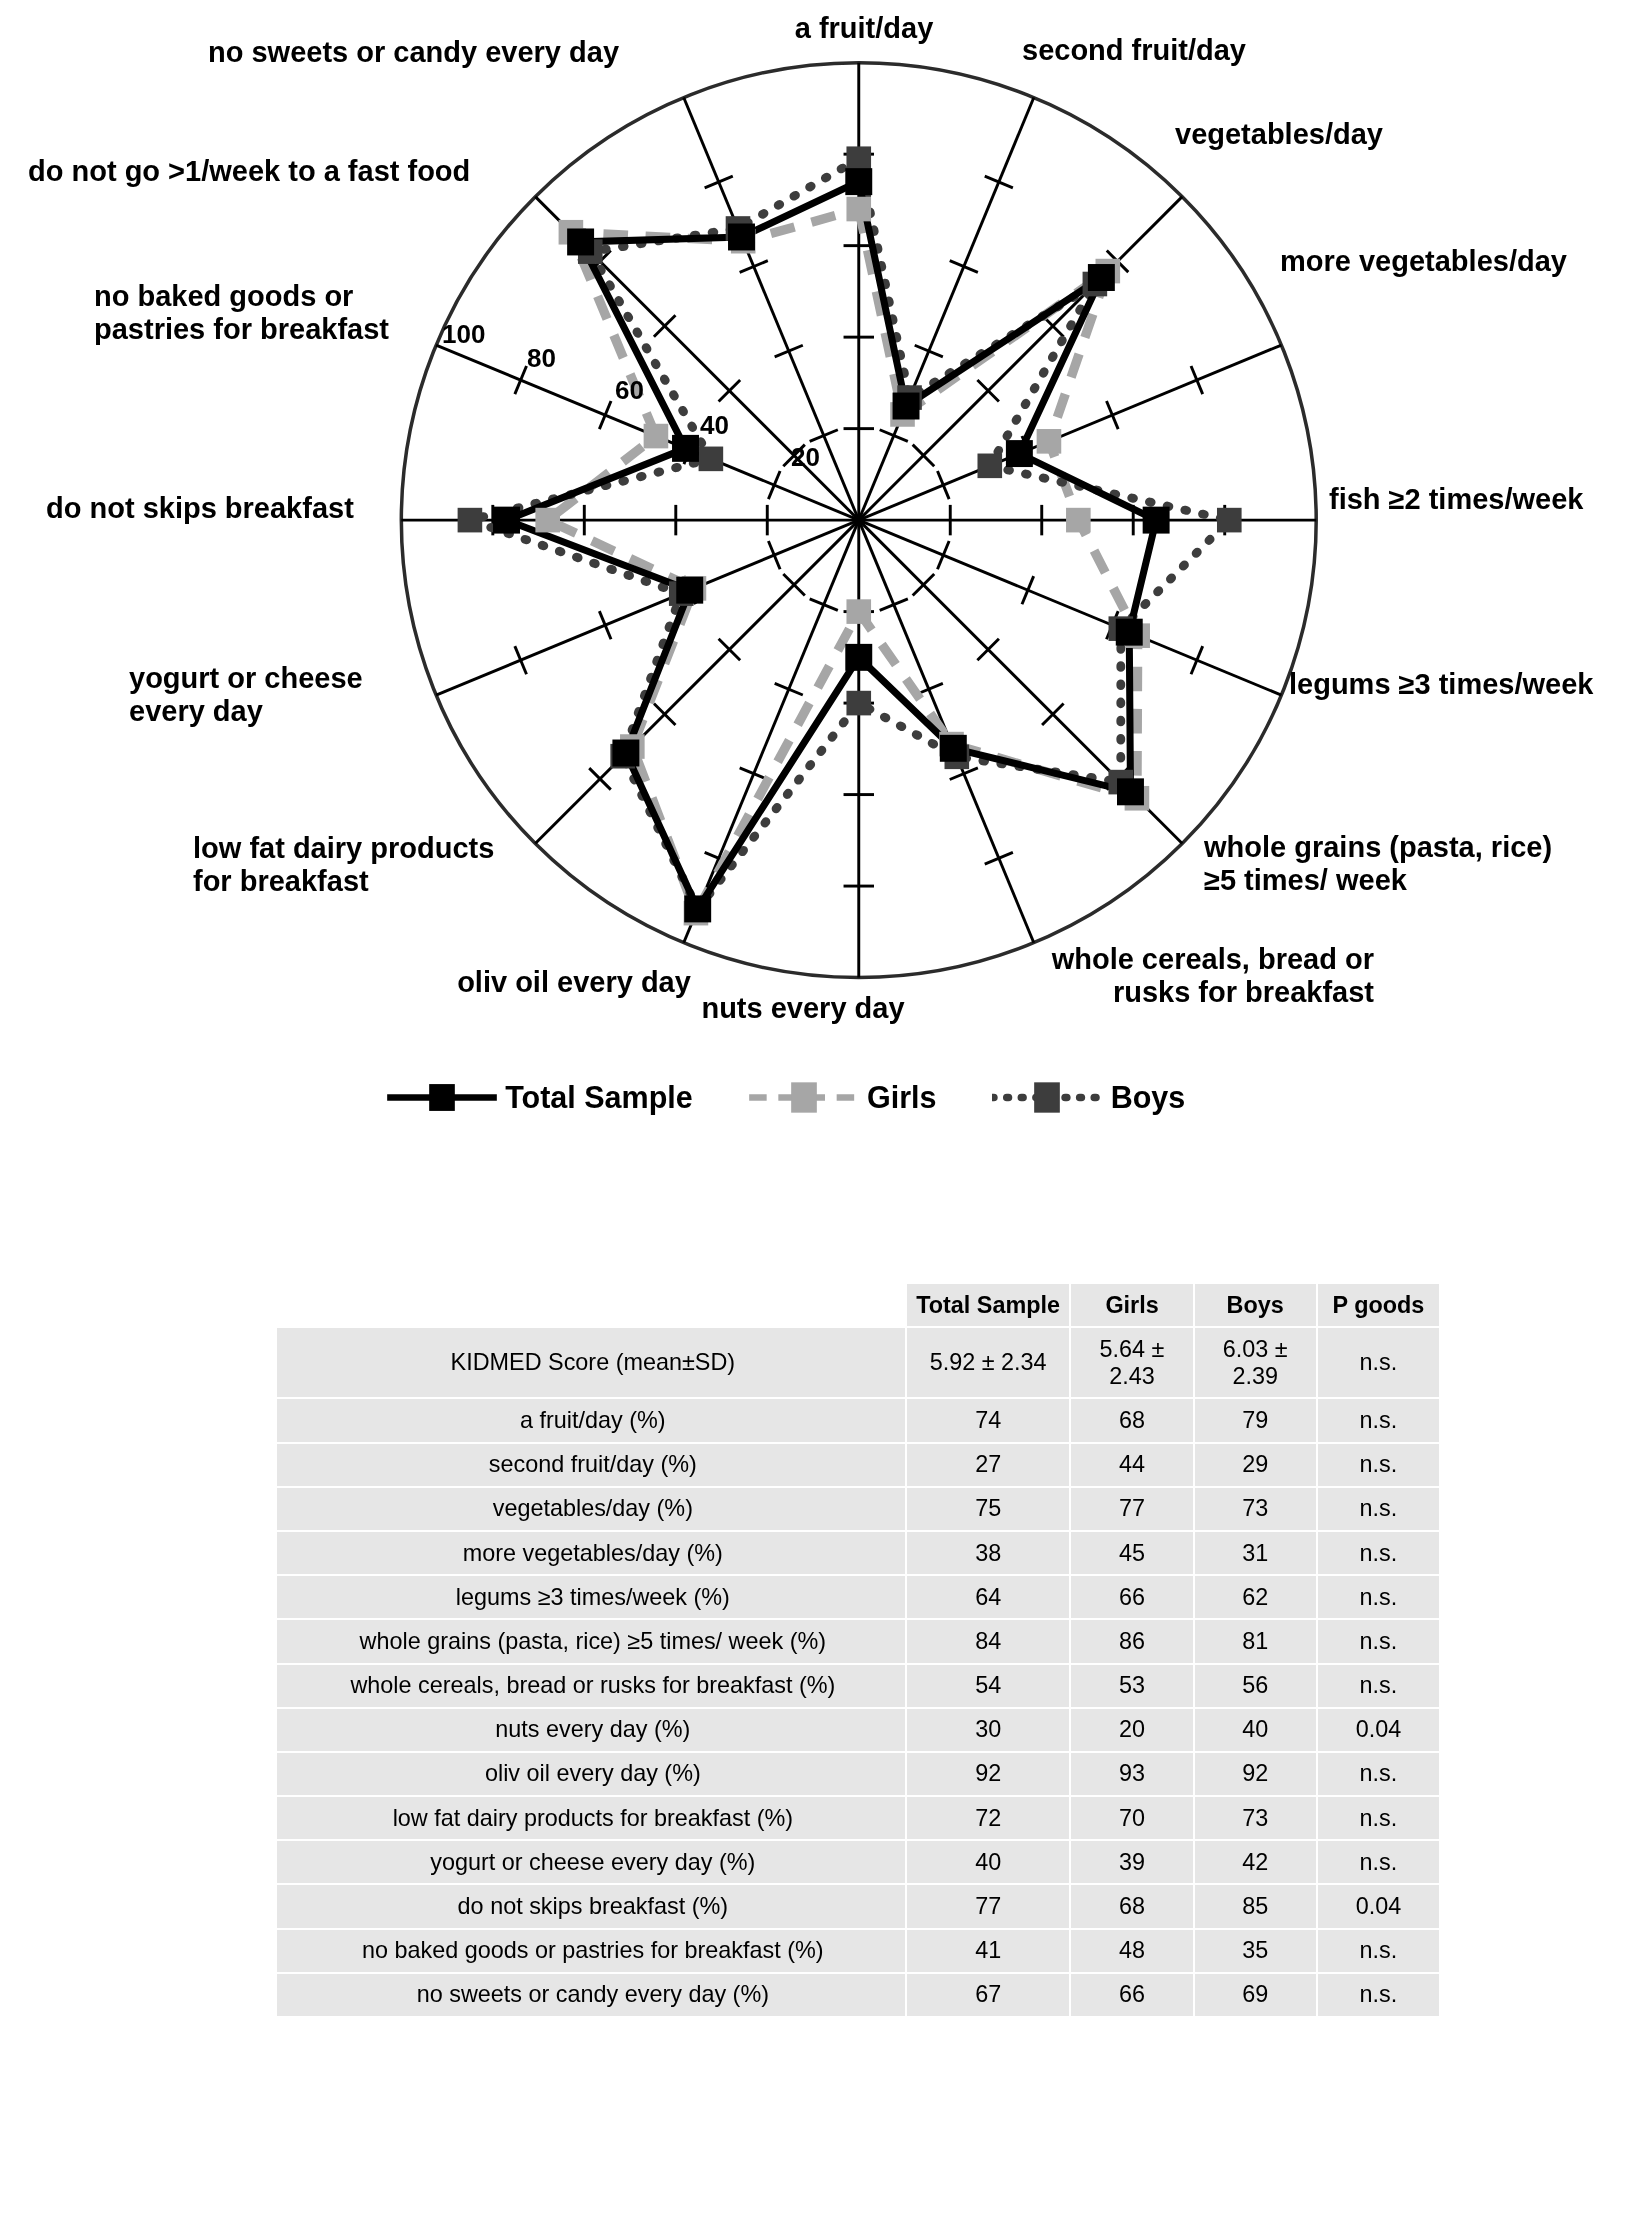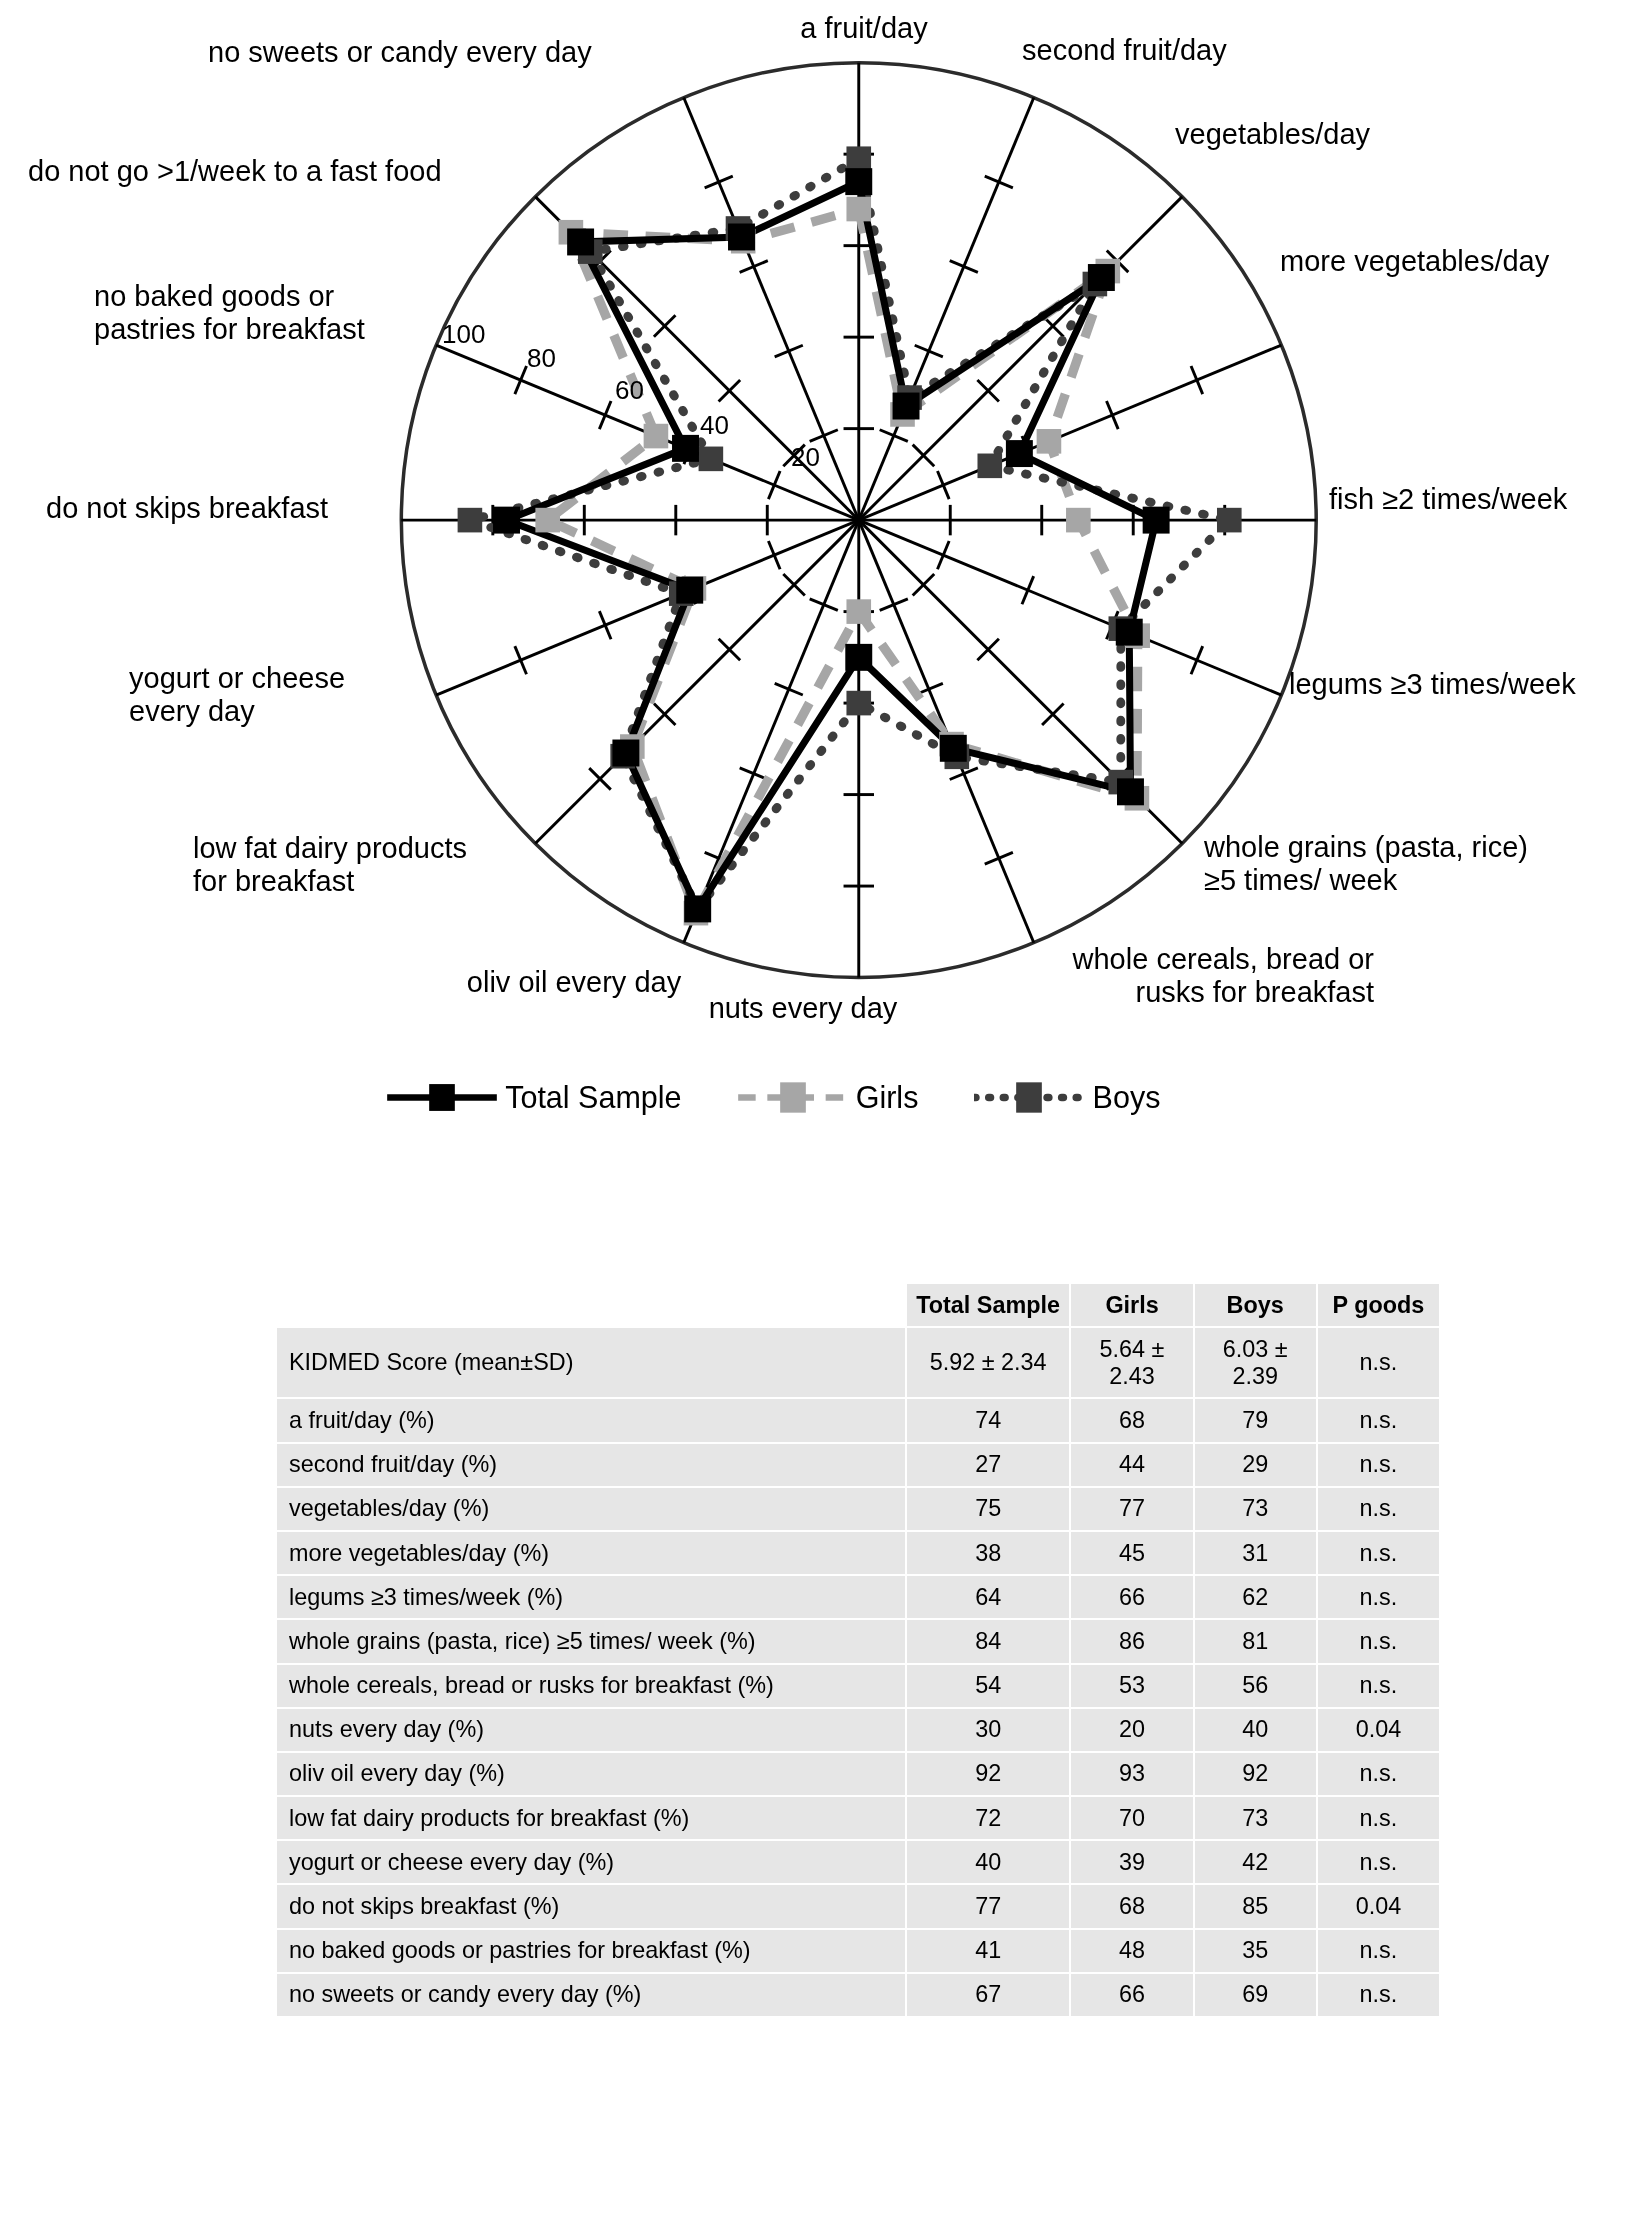--- a/index.html
+++ b/index.html
@@ -4,21 +4,21 @@
 <style>
   html, body { margin:0; padding:0; }
   body {
     width:1649px; height:2227px;
     background:#ffffff;
     font-family:"Liberation Sans", sans-serif;
     color:#000;
     position:relative;
     overflow:hidden;
   }
-  #chart-area { position:absolute; left:0; top:0; width:1649px; height:1148px; }
+  #chart-area { position:absolute; left:0; top:0; width:1649px; height:1148px;font-weight:bold; }
   #radar-svg { position:absolute; left:0; top:0; }
 
   .axis-label {
     position:absolute;
     font-size:29px;
     line-height:1.14;
     color:#000;
     white-space:pre;
   }
   .al-center { text-align:center; }
@@ -55,21 +55,21 @@
     padding:7.6px 8.2px;
     vertical-align:middle;
     font-weight:normal;
   }
   #data-table th {
     font-weight:bold;
     text-align:center;
     font-size:23.4px;
   }
   #data-table thead th.corner { background:#ffffff; }
-  #data-table td.rowlabel { text-align:left; width:586px;padding-left:12px; }
+  #data-table td.rowlabel { text-align:center; width:586px;padding-left:12px; }
   #data-table td.val { text-align:center; }
   #data-table col.c-label { width:586px; }
   #data-table col.c-total { width:157px; }
   #data-table col.c-girls { width:117px; }
   #data-table col.c-boys  { width:117px; }
   #data-table col.c-p     { width:117px; }
 </style>
 </head>
 <body>
 

